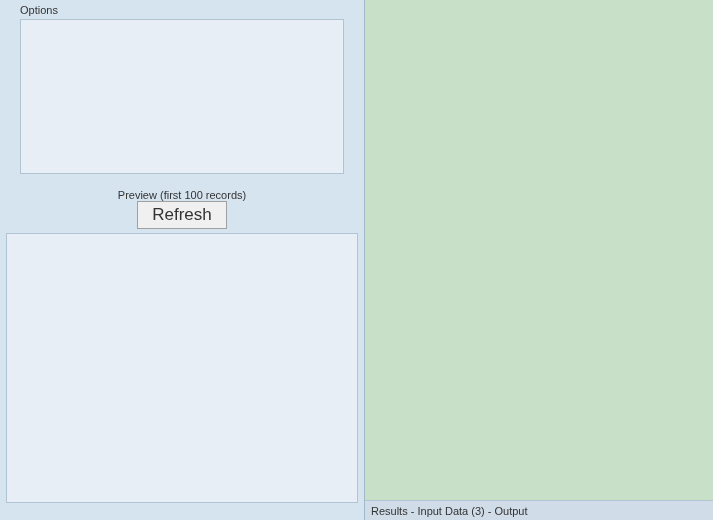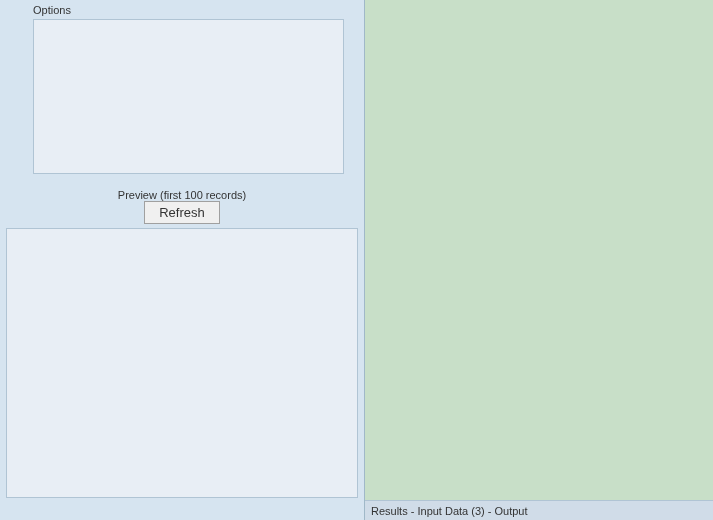--- a/index.html
+++ b/index.html
@@ -19,21 +19,20 @@
       left: 0; top: 0;
       width: 365px;
       height: 520px;
       background: #d6e4f0;
       border-right: 1px solid #a0b8c8;
     }
 
     .options-section {
       padding: 4px 20px;
       height: 185px;
-      margin-left: 13px;
     }
 
     .options-label {
       font-size: 11px;
       color: #333;
       margin-bottom: 3px;
     }
 
     .options-box {
       width: 100%;
@@ -57,21 +56,21 @@
     .preview-label {
       font-size: 11px;
       color: #333;
     }
 
     .refresh-button {
       padding: 3px 14px;
       background: #f0f0f0;
       border: 1px solid #a0a0a0;
       cursor: pointer;
-      font-size: 13px;
+      font-size: 17px;
       color: #333;
     }
 
     .preview-box {
       width: 100%;
       height: 270px;
       background: #e8eef5;
       border: 1px solid #b0c4d4;
     }
 

